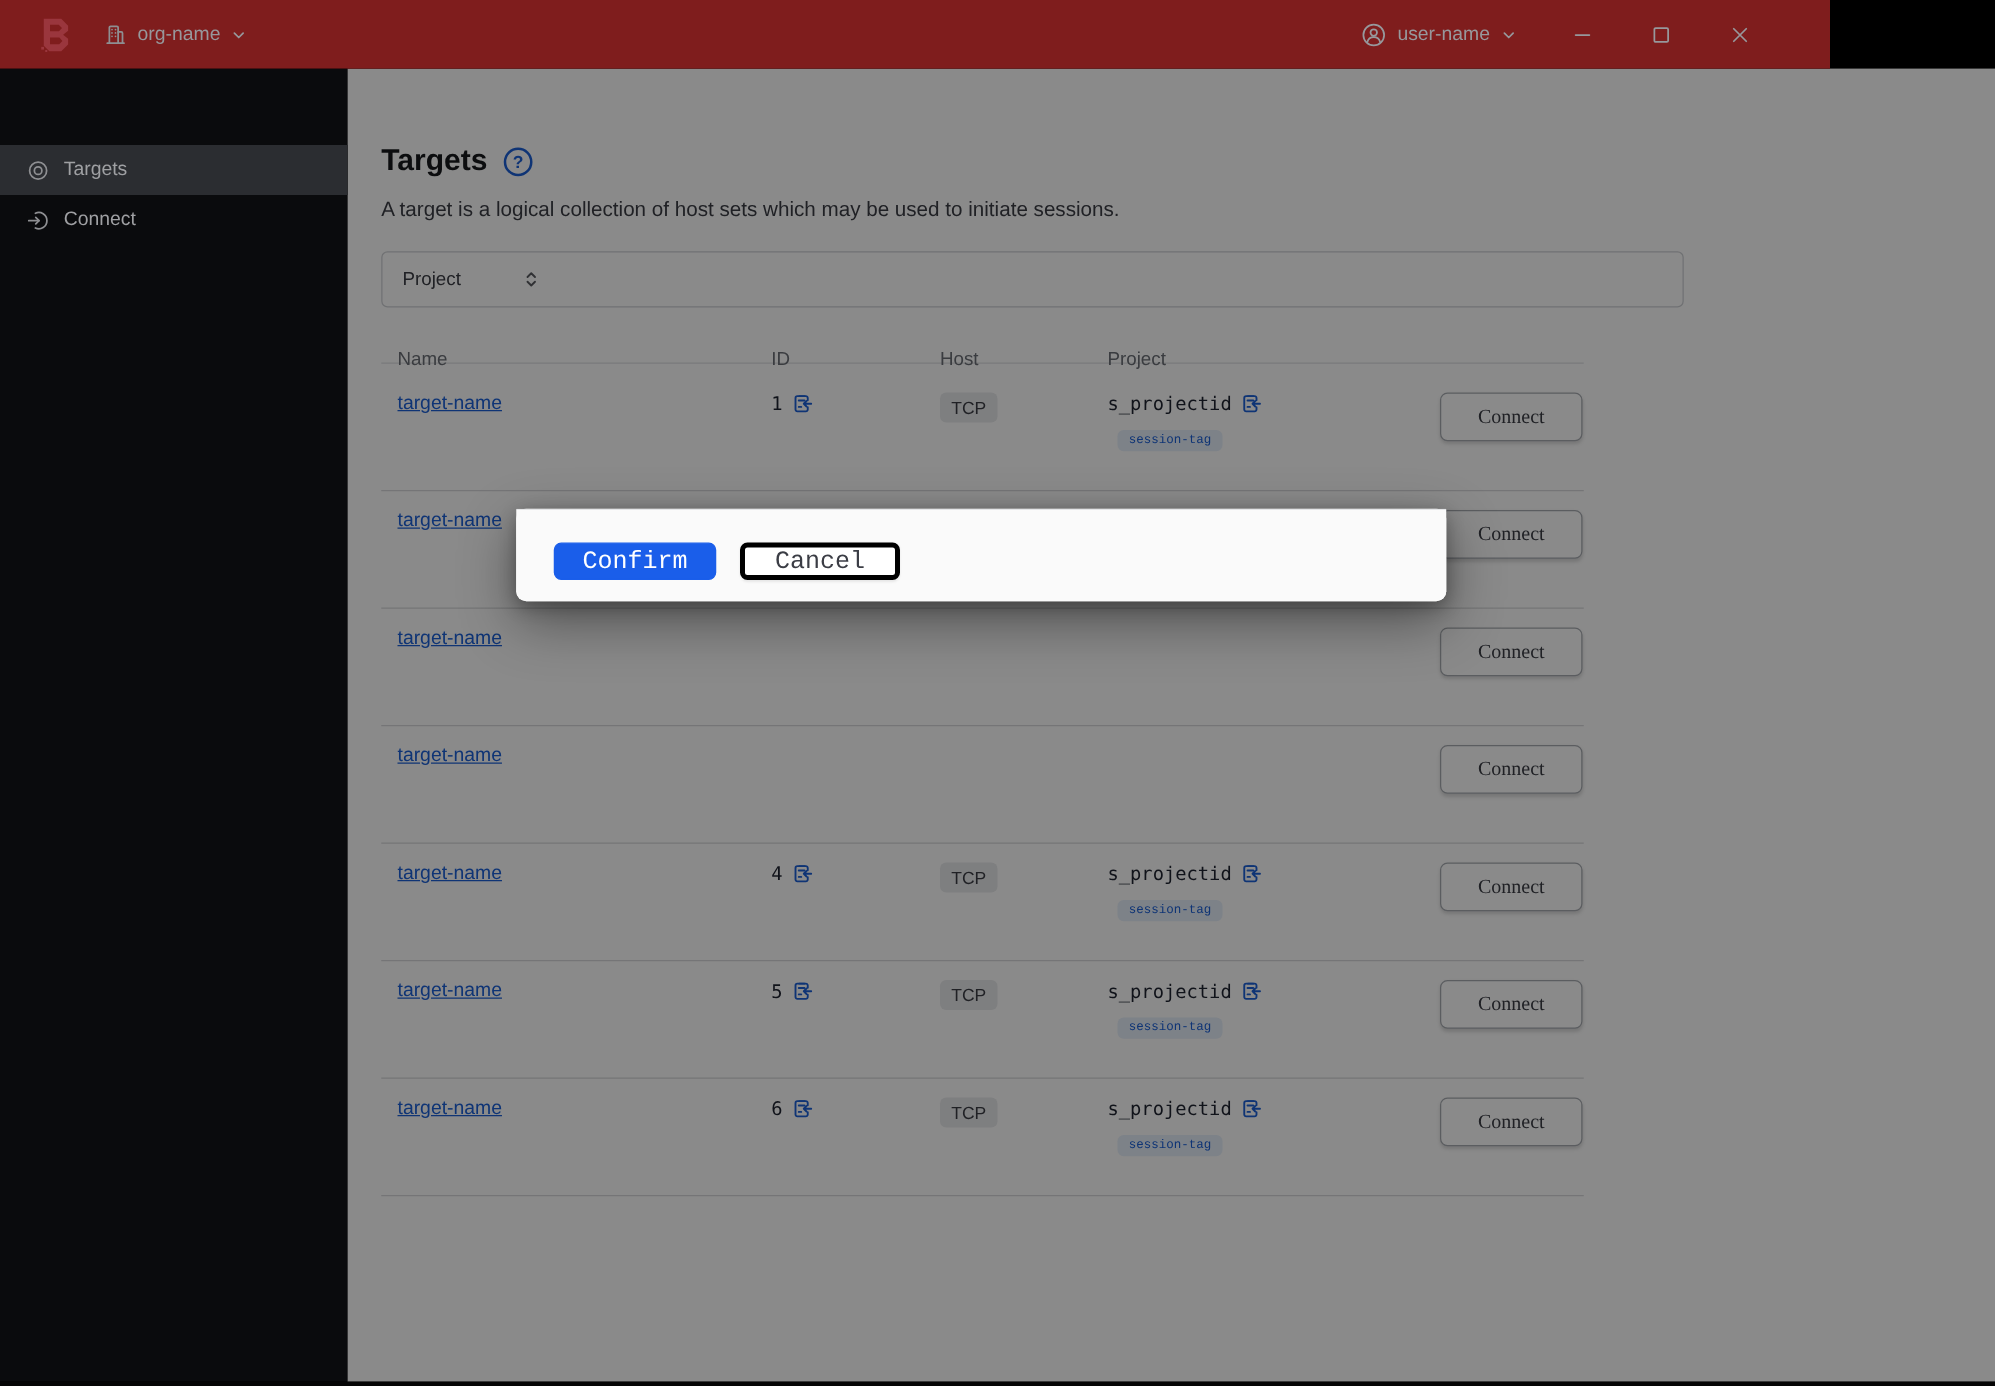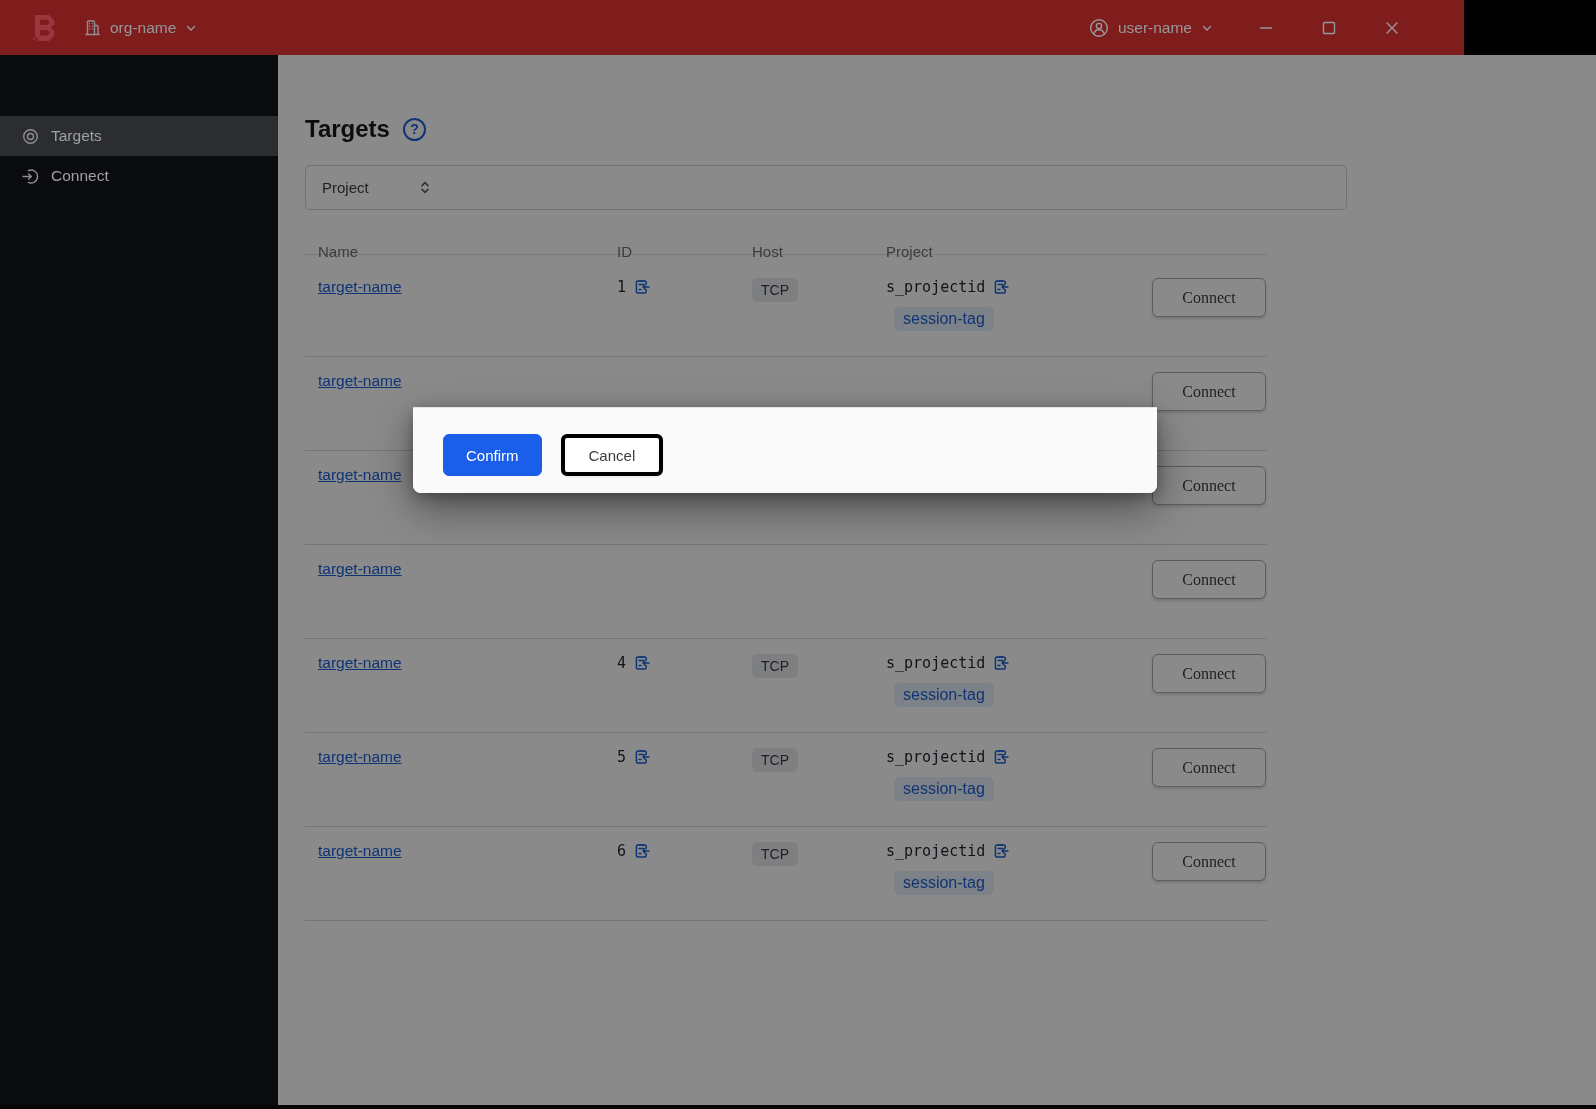--- a/index.html
+++ b/index.html
@@ -71,21 +71,21 @@
   .mono{font-family:"DejaVu Sans Mono",monospace;font-size:15px;color:#1f2330;}
   .copy-btn{display:inline-block;vertical-align:-3px;margin-left:7px;cursor:pointer;line-height:0;}
   .copy-btn svg{width:17px;height:17px;}
   .copy-btn .s{stroke:var(--accent-blue);fill:none;stroke-width:1.5;stroke-linecap:round;stroke-linejoin:round;}
   .badge-type{
     display:inline-block;background:var(--type-badge-bg);color:var(--text-dark);
     font-size:14px;padding:4px 9px;border-radius:5px;
   }
   .tag{
     display:inline-block;margin:11px 0 0 8px;background:var(--tag-bg);color:var(--accent-blue);
-    font-size:16px;padding:3px 9px;border-radius:5px;
+    font-size:10px;padding:3px 9px;border-radius:5px;font-family:Liberation Mono, monospace;
   }
   .connect-btn{
     margin-left:13px;min-width:114px;height:39px;background:#fff;border:1px solid #a8acb2;border-radius:6px;
     font-size:16px;color:var(--text-dark);font-family:Liberation Serif, serif;cursor:pointer;
     box-shadow:0 2px 3px rgba(0,0,0,0.15);padding:0 20px;
   }
   
   .dim{position:absolute;left:278px;top:55px;width:1318px;height:1050px;background:rgba(0,0,0,0.46);z-index:10;}
   
   .modal{
@@ -103,21 +103,21 @@
   .modal-close{
     position:absolute;right:28px;top:22px;width:20px;height:20px;border:none;background:transparent;
     padding:0;cursor:pointer;line-height:0;
   }
   .modal-close .icon-stroke{stroke:#44474c;stroke-width:1.7;}
   .modal-body{padding:32px 30px 30px;font-size:18px;color:var(--text-dark);}
   .modal-footer{
     background:#fafafa;border-top:1px solid #e4e5e7;border-radius:0 0 8px 8px;
     padding:26px 30px 17px;display:flex;gap:19px;
   }
-  .btn{height:42px;border-radius:6px;font-size:15px;font-family:Liberation Sans, sans-serif;cursor:pointer;}
+  .btn{height:30px;border-radius:6px;font-size:20px;font-family:Liberation Mono, monospace;cursor:pointer;}
   .btn-primary{background:var(--confirm-blue);color:#fff;border:1px solid var(--confirm-blue);padding:0 22px;}
   .btn-secondary{background:#fff;color:var(--text-dark);border:4px solid #000000;padding:0 24px;box-shadow:0 1px 2px rgba(0,0,0,0.08);}
   
   .bottom-edge{position:absolute;left:0;top:1105px;width:1596px;height:4px;background:#050505;}
 </style>
 </head>
 <body>
 
 <header class="topbar">
   <svg class="logo" viewBox="0 0 27 28">
@@ -189,20 +189,21 @@
     </div>
   </div>
 </nav>
 
 <main class="content">
   <div class="page-inner">
     <div class="title-row">
       <h1 class="page-title">Targets</h1>
       <span class="help-icon">?</span>
     </div>
+    <p class="page-desc">A target is a logical collection of host sets which may be used to initiate sessions.</p>
 
     <div class="filter-bar">
       <div class="filter-trigger">
         <span>Project</span>
         <svg class="sort-icon" viewBox="0 0 14 15">
           <path d="M4 5.6 7 2.6l3 3"></path>
           <path d="M4 9.4 7 12.4l3-3"></path>
         </svg>
       </div>
     </div>

